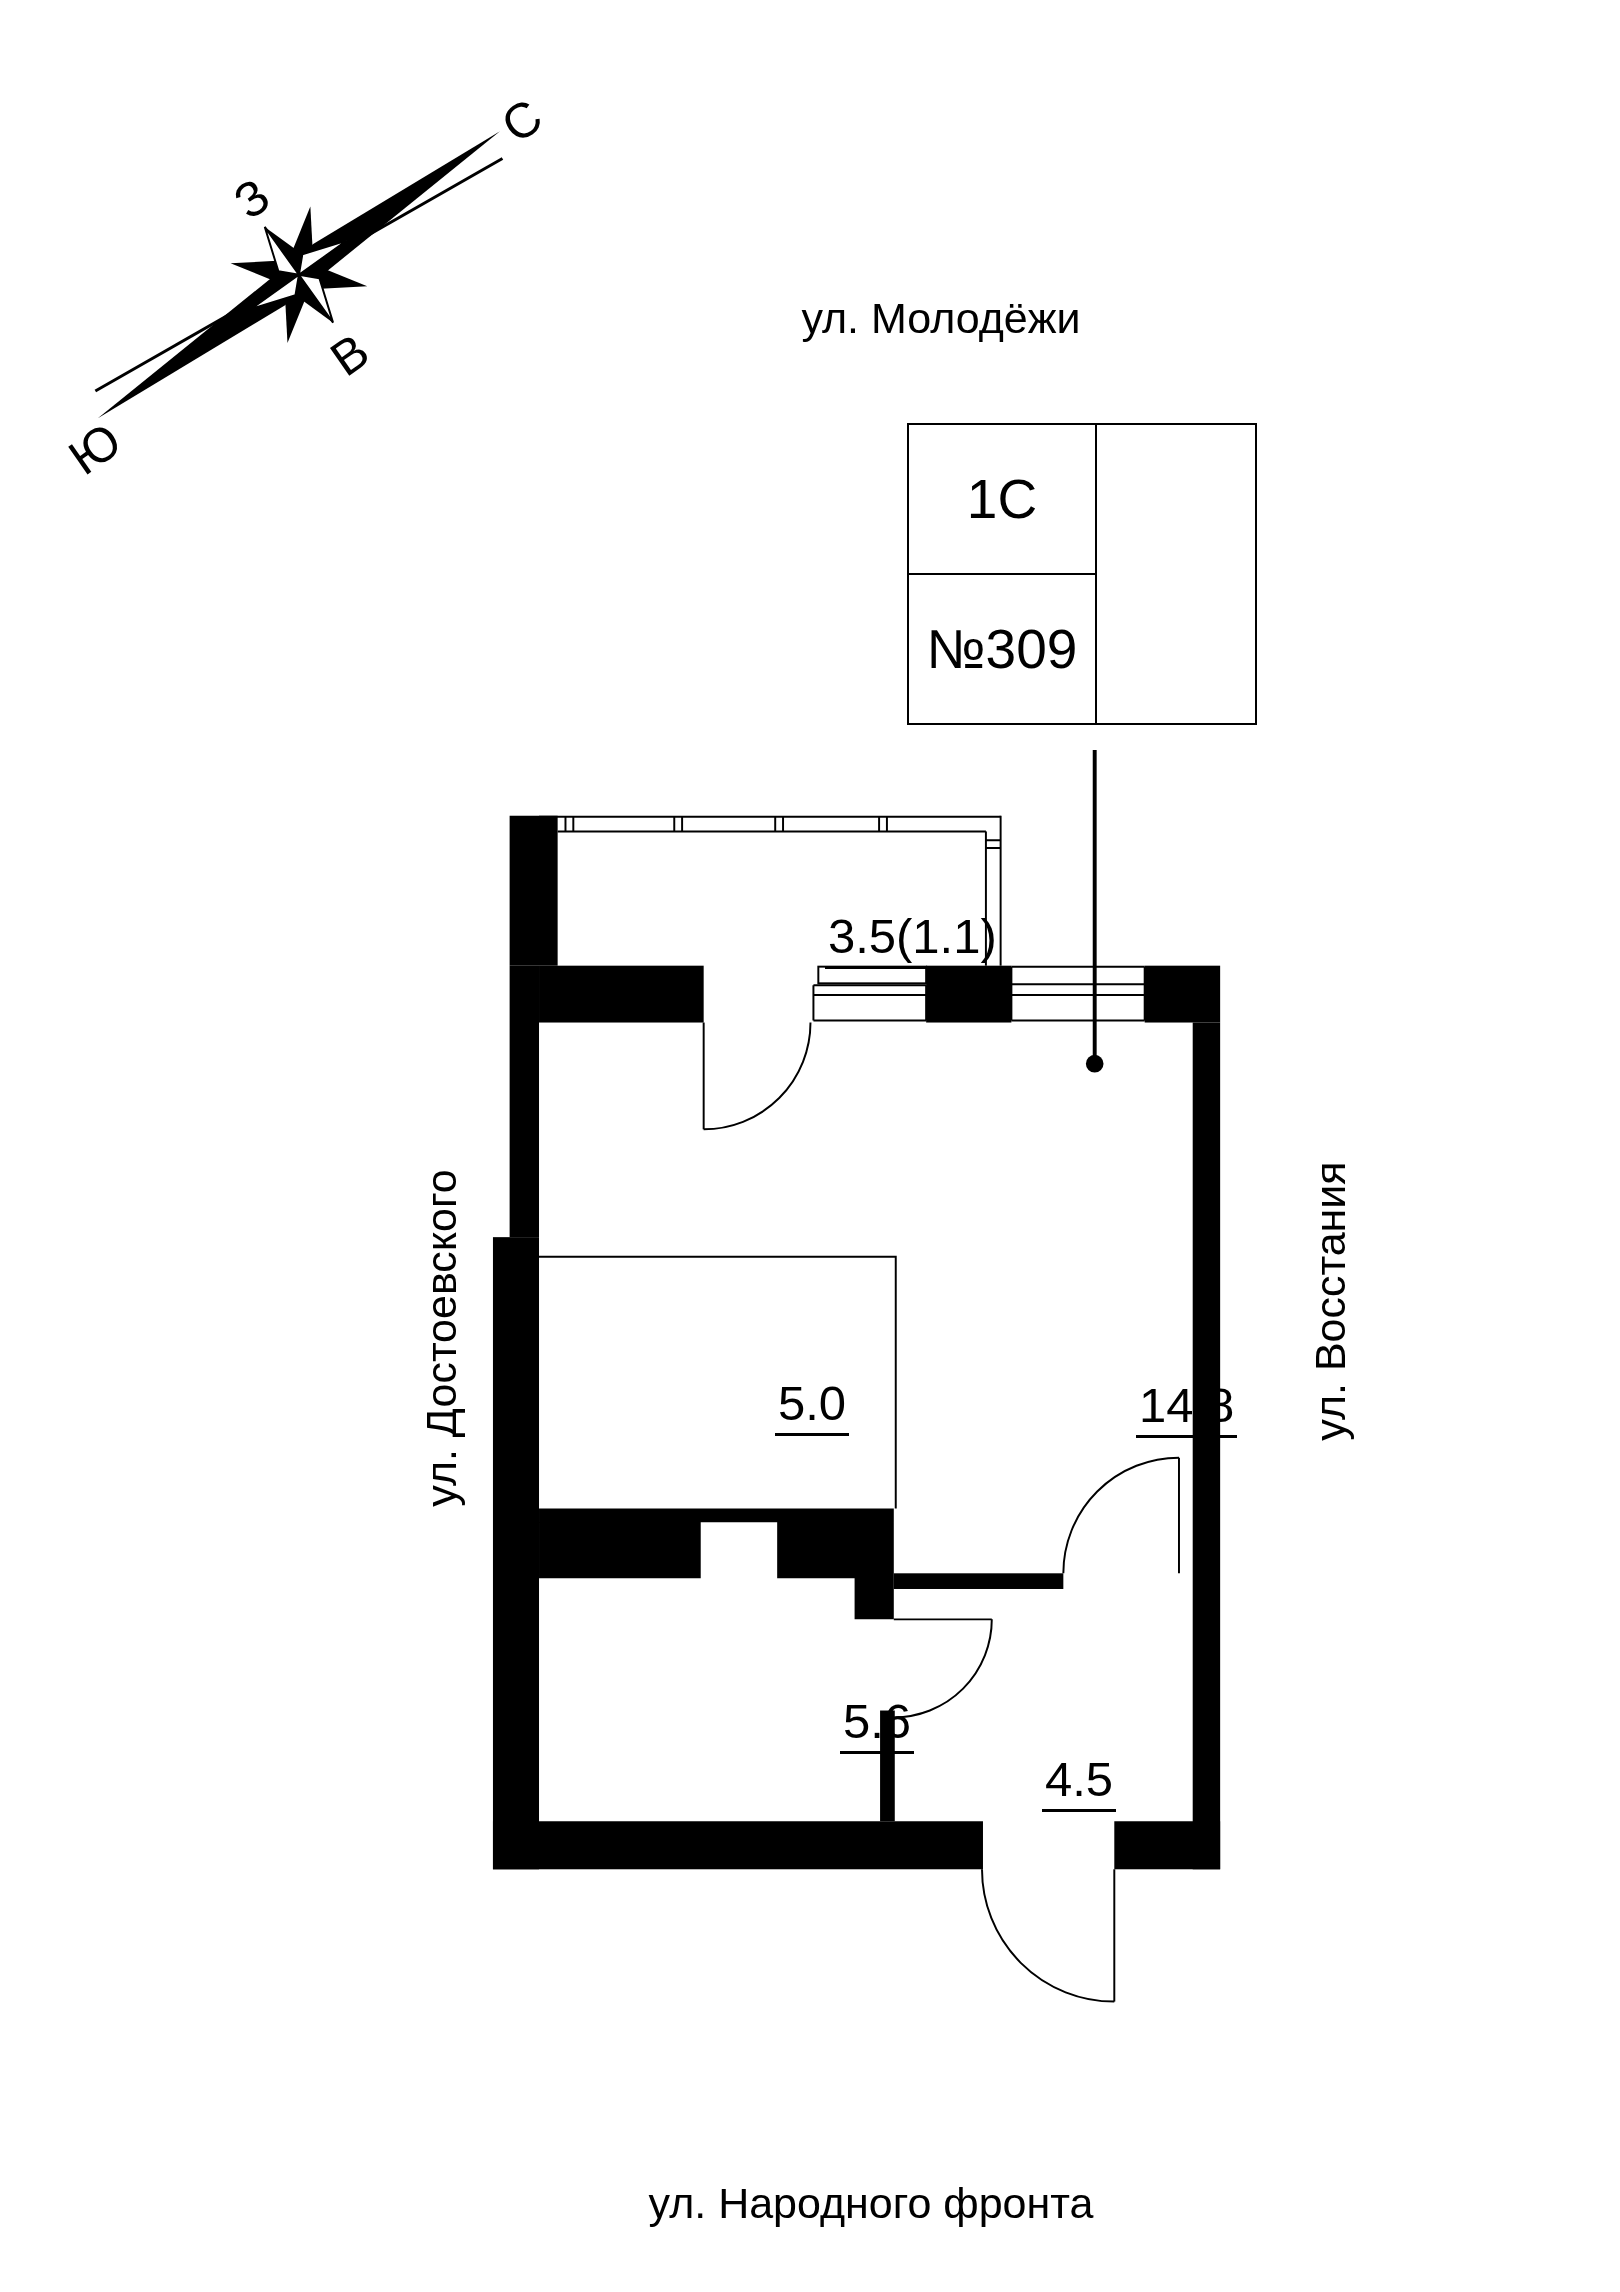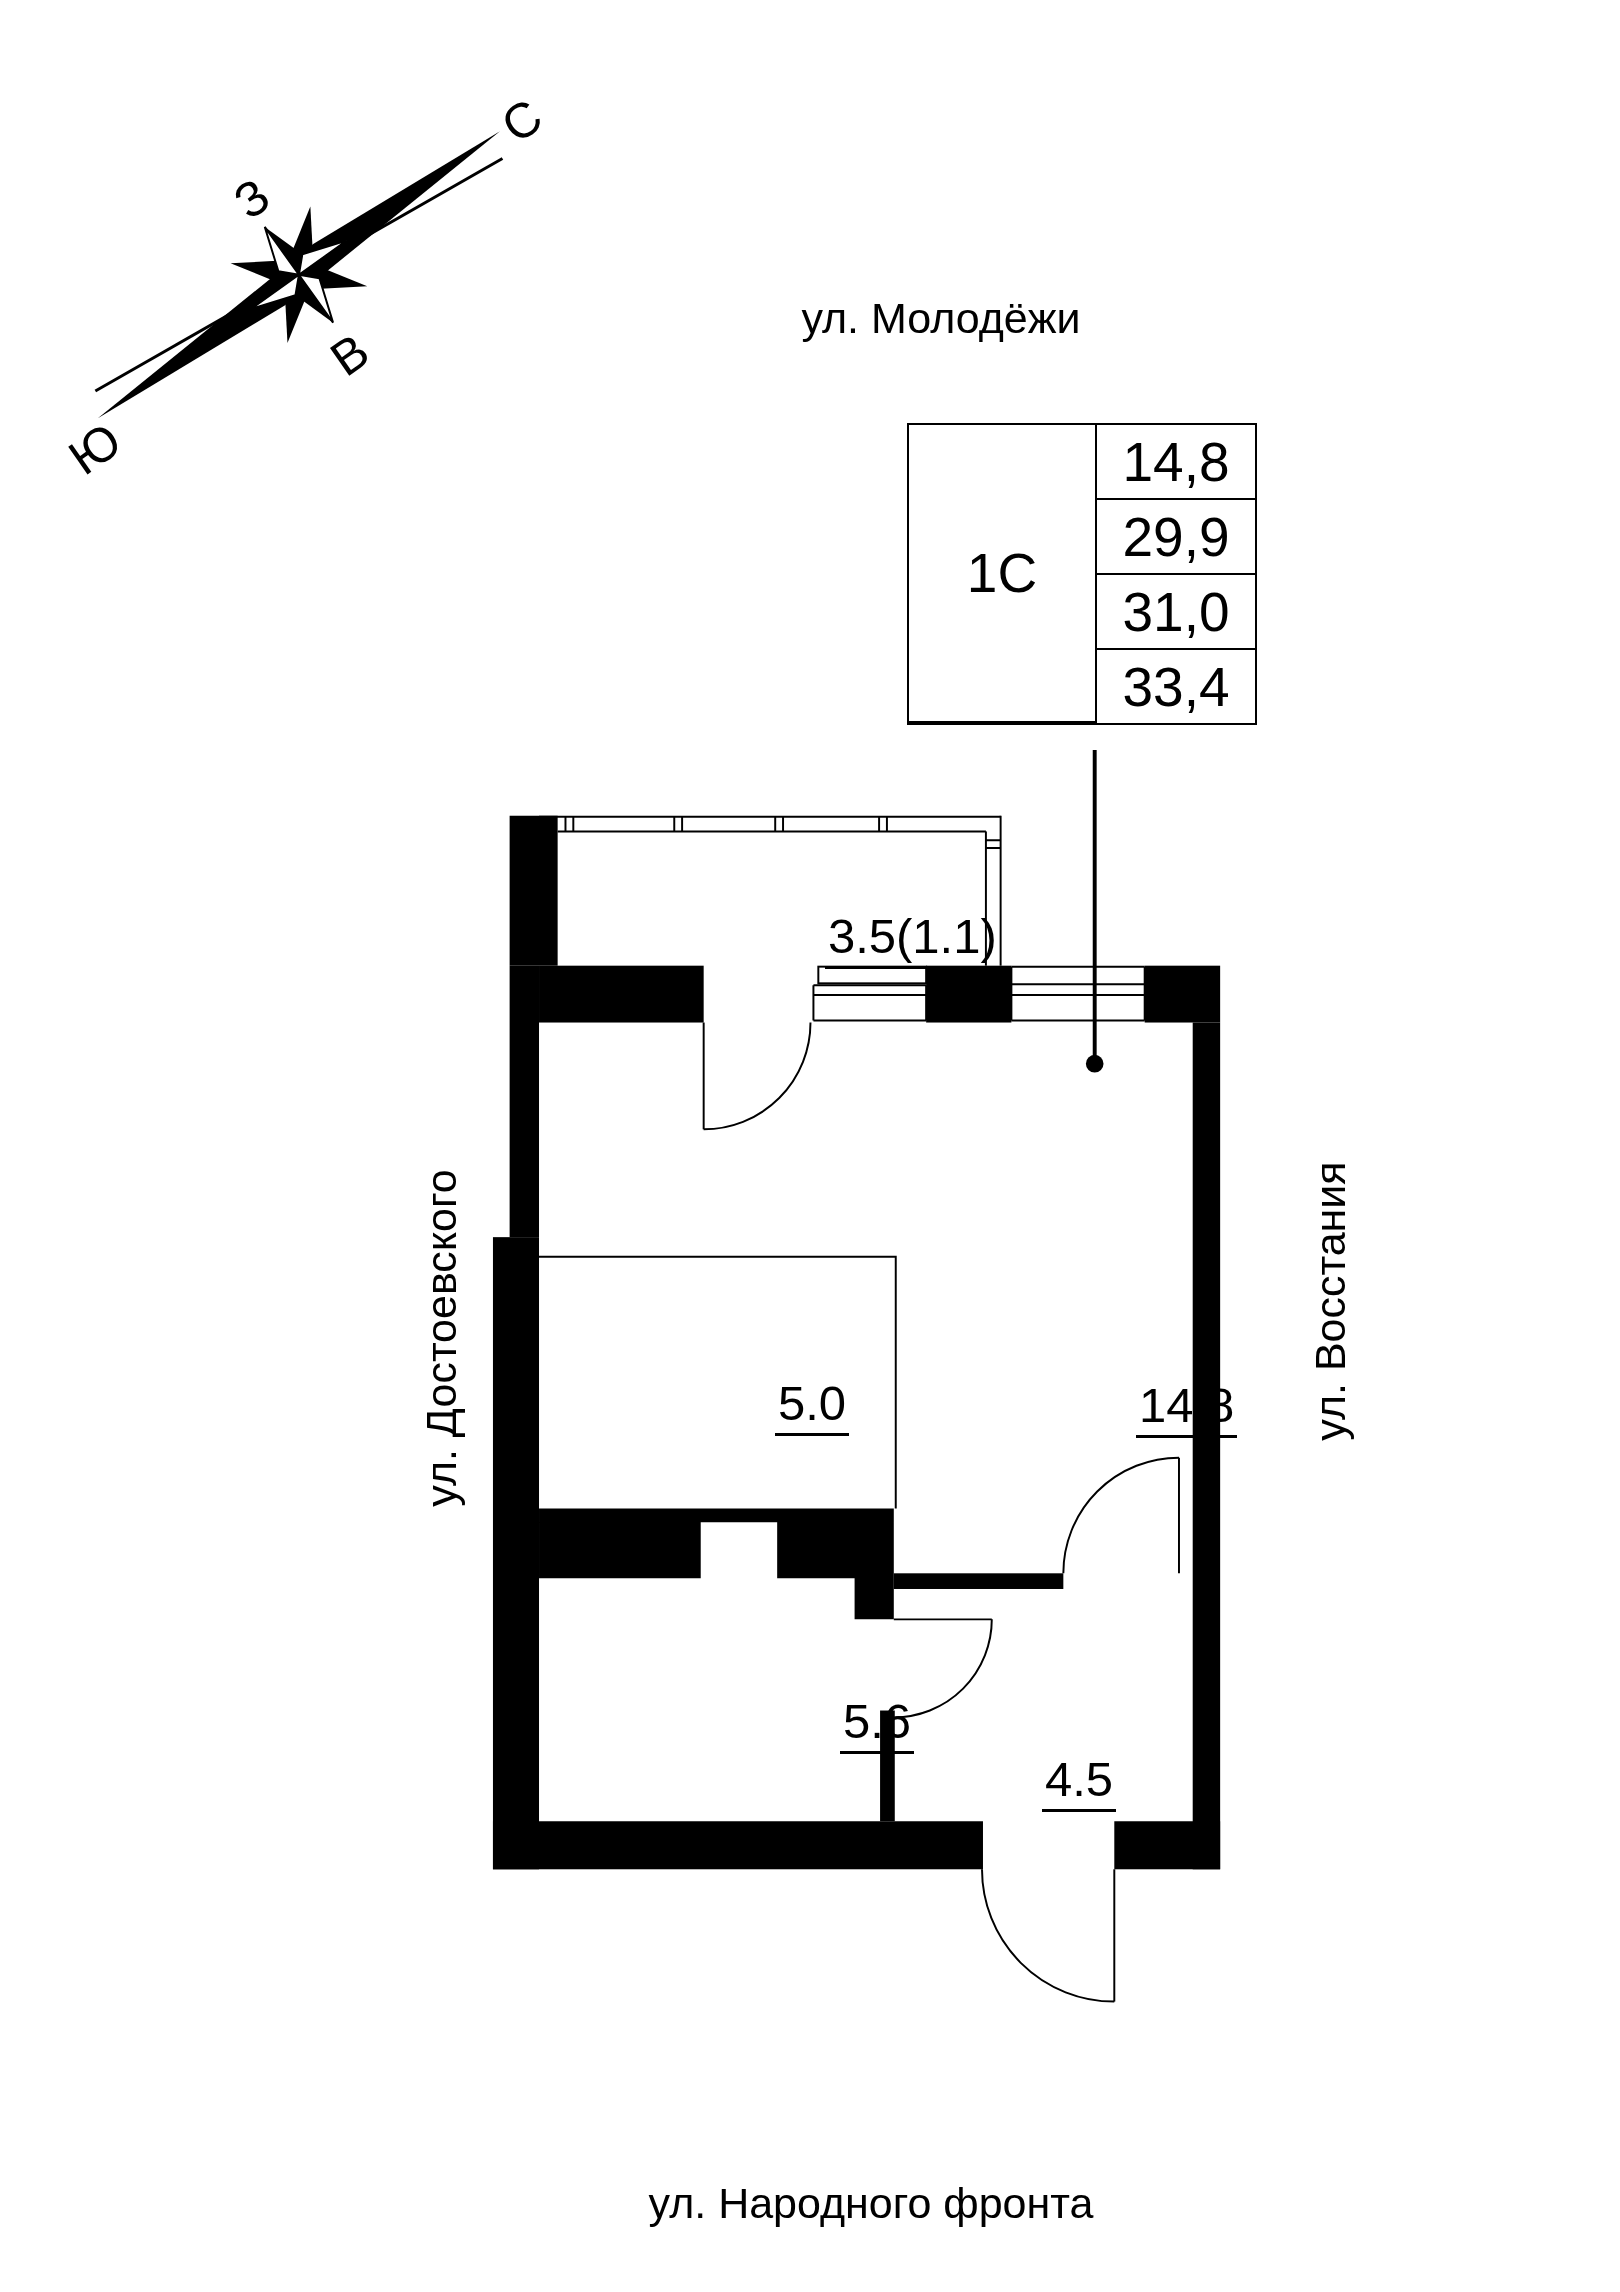--- a/index.html
+++ b/index.html
@@ -117,26 +117,21 @@
   <div class="abs compass-label" style="left:95px; top:449px;">Ю</div>
 
   <div class="abs street h" style="left:941px; top:297px;">ул. Молодёжи</div>
   <div class="abs street v" style="left:441px; top:1338px;">ул. Достоевского</div>
   <div class="abs street v" style="left:1330px; top:1301px;">ул. Восстания</div>
   <div class="abs street h" style="left:863px; top:2182px;margin-left:8px;">ул. Народного фронта</div>
 
   <div class="info-table">
     <div class="info-left">
       <div class="cell">1С</div>
-    </div>
-    <div class="info-right">
-      <div class="cell">14,8</div>
-      <div class="cell">29,9</div>
-      <div class="cell">31,0</div>
-      <div class="cell">33,4</div>
+      <div class="cell">№309</div>
     </div>
   </div>
 
   <div class="abs room-label" style="left:794px; top:912px;margin-left:31px;">3.5(1.1)</div>
   <div class="abs room-label" style="left:775px; top:1363px;margin-top:16px;">5.0</div>
   <div class="abs room-label" style="left:1089px; top:1381px;margin-left:47px;">14.8</div>
   <div class="abs room-label" style="left:840px; top:1697px;">5.6</div>
   <div class="abs room-label" style="left:1042px; top:1755px;">4.5</div>
 
 </div>

